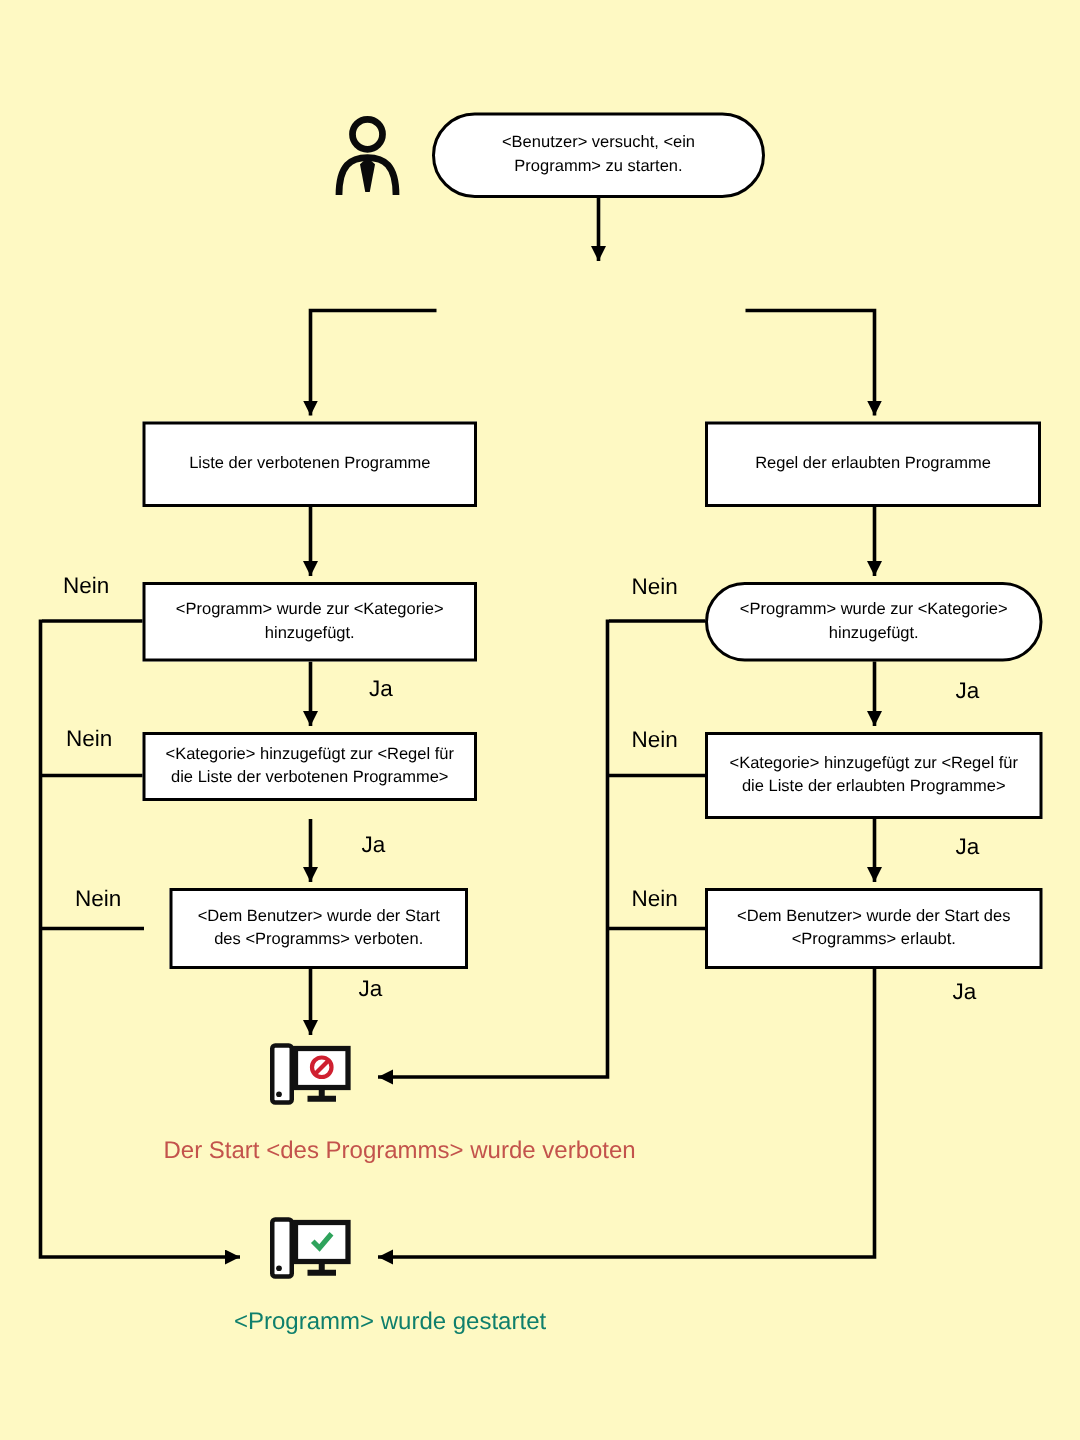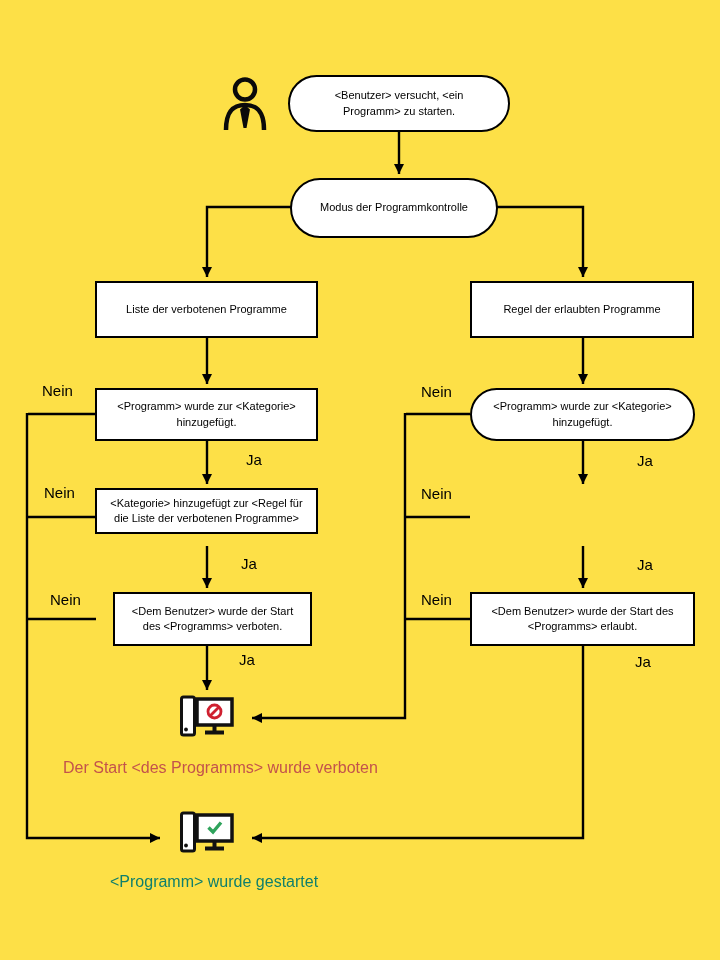--- a/index.html
+++ b/index.html
@@ -1,27 +1,27 @@
 <!DOCTYPE html>
 <html><head>
 <meta charset="utf-8">
 <style>
   html,body{margin:0;padding:0;background:#ffffff;}
   #stage{
-    position:relative;width:720px;height:960px;background:#fde047;
+    position:relative;width:720px;height:960px;background:#fef9c3;
     font-family:"Liberation Sans",sans-serif;color:#000;overflow:hidden;
   }
   .node{
     position:absolute;box-sizing:border-box;border:2px solid #000;background:#fff;
     display:flex;align-items:center;justify-content:center;text-align:center;
     font-size:11px;line-height:1.4;padding:0 12px;
   }
   .stadium{border-radius:999px;}
   .lbl{position:absolute;font-size:15px;line-height:1;color:#000;}
-  .outcome{position:absolute;font-size:16px;line-height:1;white-space:nowrap;}
+  .outcome{position:absolute;font-size:16px;line-height:1;white-space:nowrap;margin-left:46px;}
   #connectors{position:absolute;left:0;top:0;pointer-events:none;}
   #connectors path{fill:none;stroke:#000;stroke-width:2.4;}
   .icon{position:absolute;}
 </style>
 </head>
 <body>
 
 <div id="stage">
 
   <svg id="connectors" width="720" height="960" viewBox="0 0 720 960">
@@ -52,32 +52,32 @@
   </svg>
 
   <svg class="icon" style="left:222px;top:76px" width="46" height="56" viewBox="0 0 46 56">
     <circle cx="23" cy="13.5" r="10" style="fill:none;stroke:#0a0a0a;stroke-width:4.5"></circle>
     <path d="M4,54 C4,34 12,29 23,29 C34,29 42,34 42,54" style="fill:none;stroke:#0a0a0a;stroke-width:4.5"></path>
     <path d="M23,29 L18,33.5 L21.5,52 L24.5,52 L28,33.5 Z" style="fill:#0a0a0a"></path>
   </svg>
 
   <div class="node stadium" style="left:288px;top:75px;width:222px;height:57px;padding:0 28px">&lt;Benutzer&gt; versucht, &lt;ein Programm&gt;  zu starten.</div>
 
-  <div class="node stadium" style="left:290px;top:178px;width:208px;height:60px">Modus der Programmkontrolle</div>
 
   <div class="node" style="left:95px;top:281px;width:223px;height:57px">Liste der verbotenen Programme</div>
 
   <div class="node" style="left:470px;top:281px;width:224px;height:57px">Regel der erlaubten Programme</div>
 
   <div class="node" style="left:95px;top:388px;width:223px;height:53px">&lt;Programm&gt;  wurde zur &lt;Kategorie&gt; hinzugefügt.</div>
 
   <div class="node stadium" style="left:470px;top:388px;width:225px;height:53px">&lt;Programm&gt;  wurde zur &lt;Kategorie&gt; hinzugefügt.</div>
 
   <div class="node" style="left:95px;top:488px;width:223px;height:46px">&lt;Kategorie&gt; hinzugefügt zur &lt;Regel für die Liste der verbotenen Programme&gt;</div>
 
+  <div class="node" style="left:470px;top:488px;width:225px;height:58px">&lt;Kategorie&gt; hinzugefügt zur &lt;Regel für die Liste der erlaubten Programme&gt;</div>
 
   <div class="node" style="left:113px;top:592px;width:199px;height:54px">&lt;Dem Benutzer&gt; wurde der Start des &lt;Programms&gt; verboten.</div>
 
   <div class="node" style="left:470px;top:592px;width:225px;height:54px">&lt;Dem Benutzer&gt; wurde der Start des &lt;Programms&gt; erlaubt.</div>
 
   <span class="lbl" style="left:42px;top:383px">Nein</span>
   <span class="lbl" style="left:44px;top:485px">Nein</span>
   <span class="lbl" style="left:50px;top:592px">Nein</span>
   <span class="lbl" style="left:421px;top:384px">Nein</span>
   <span class="lbl" style="left:421px;top:486px">Nein</span>

